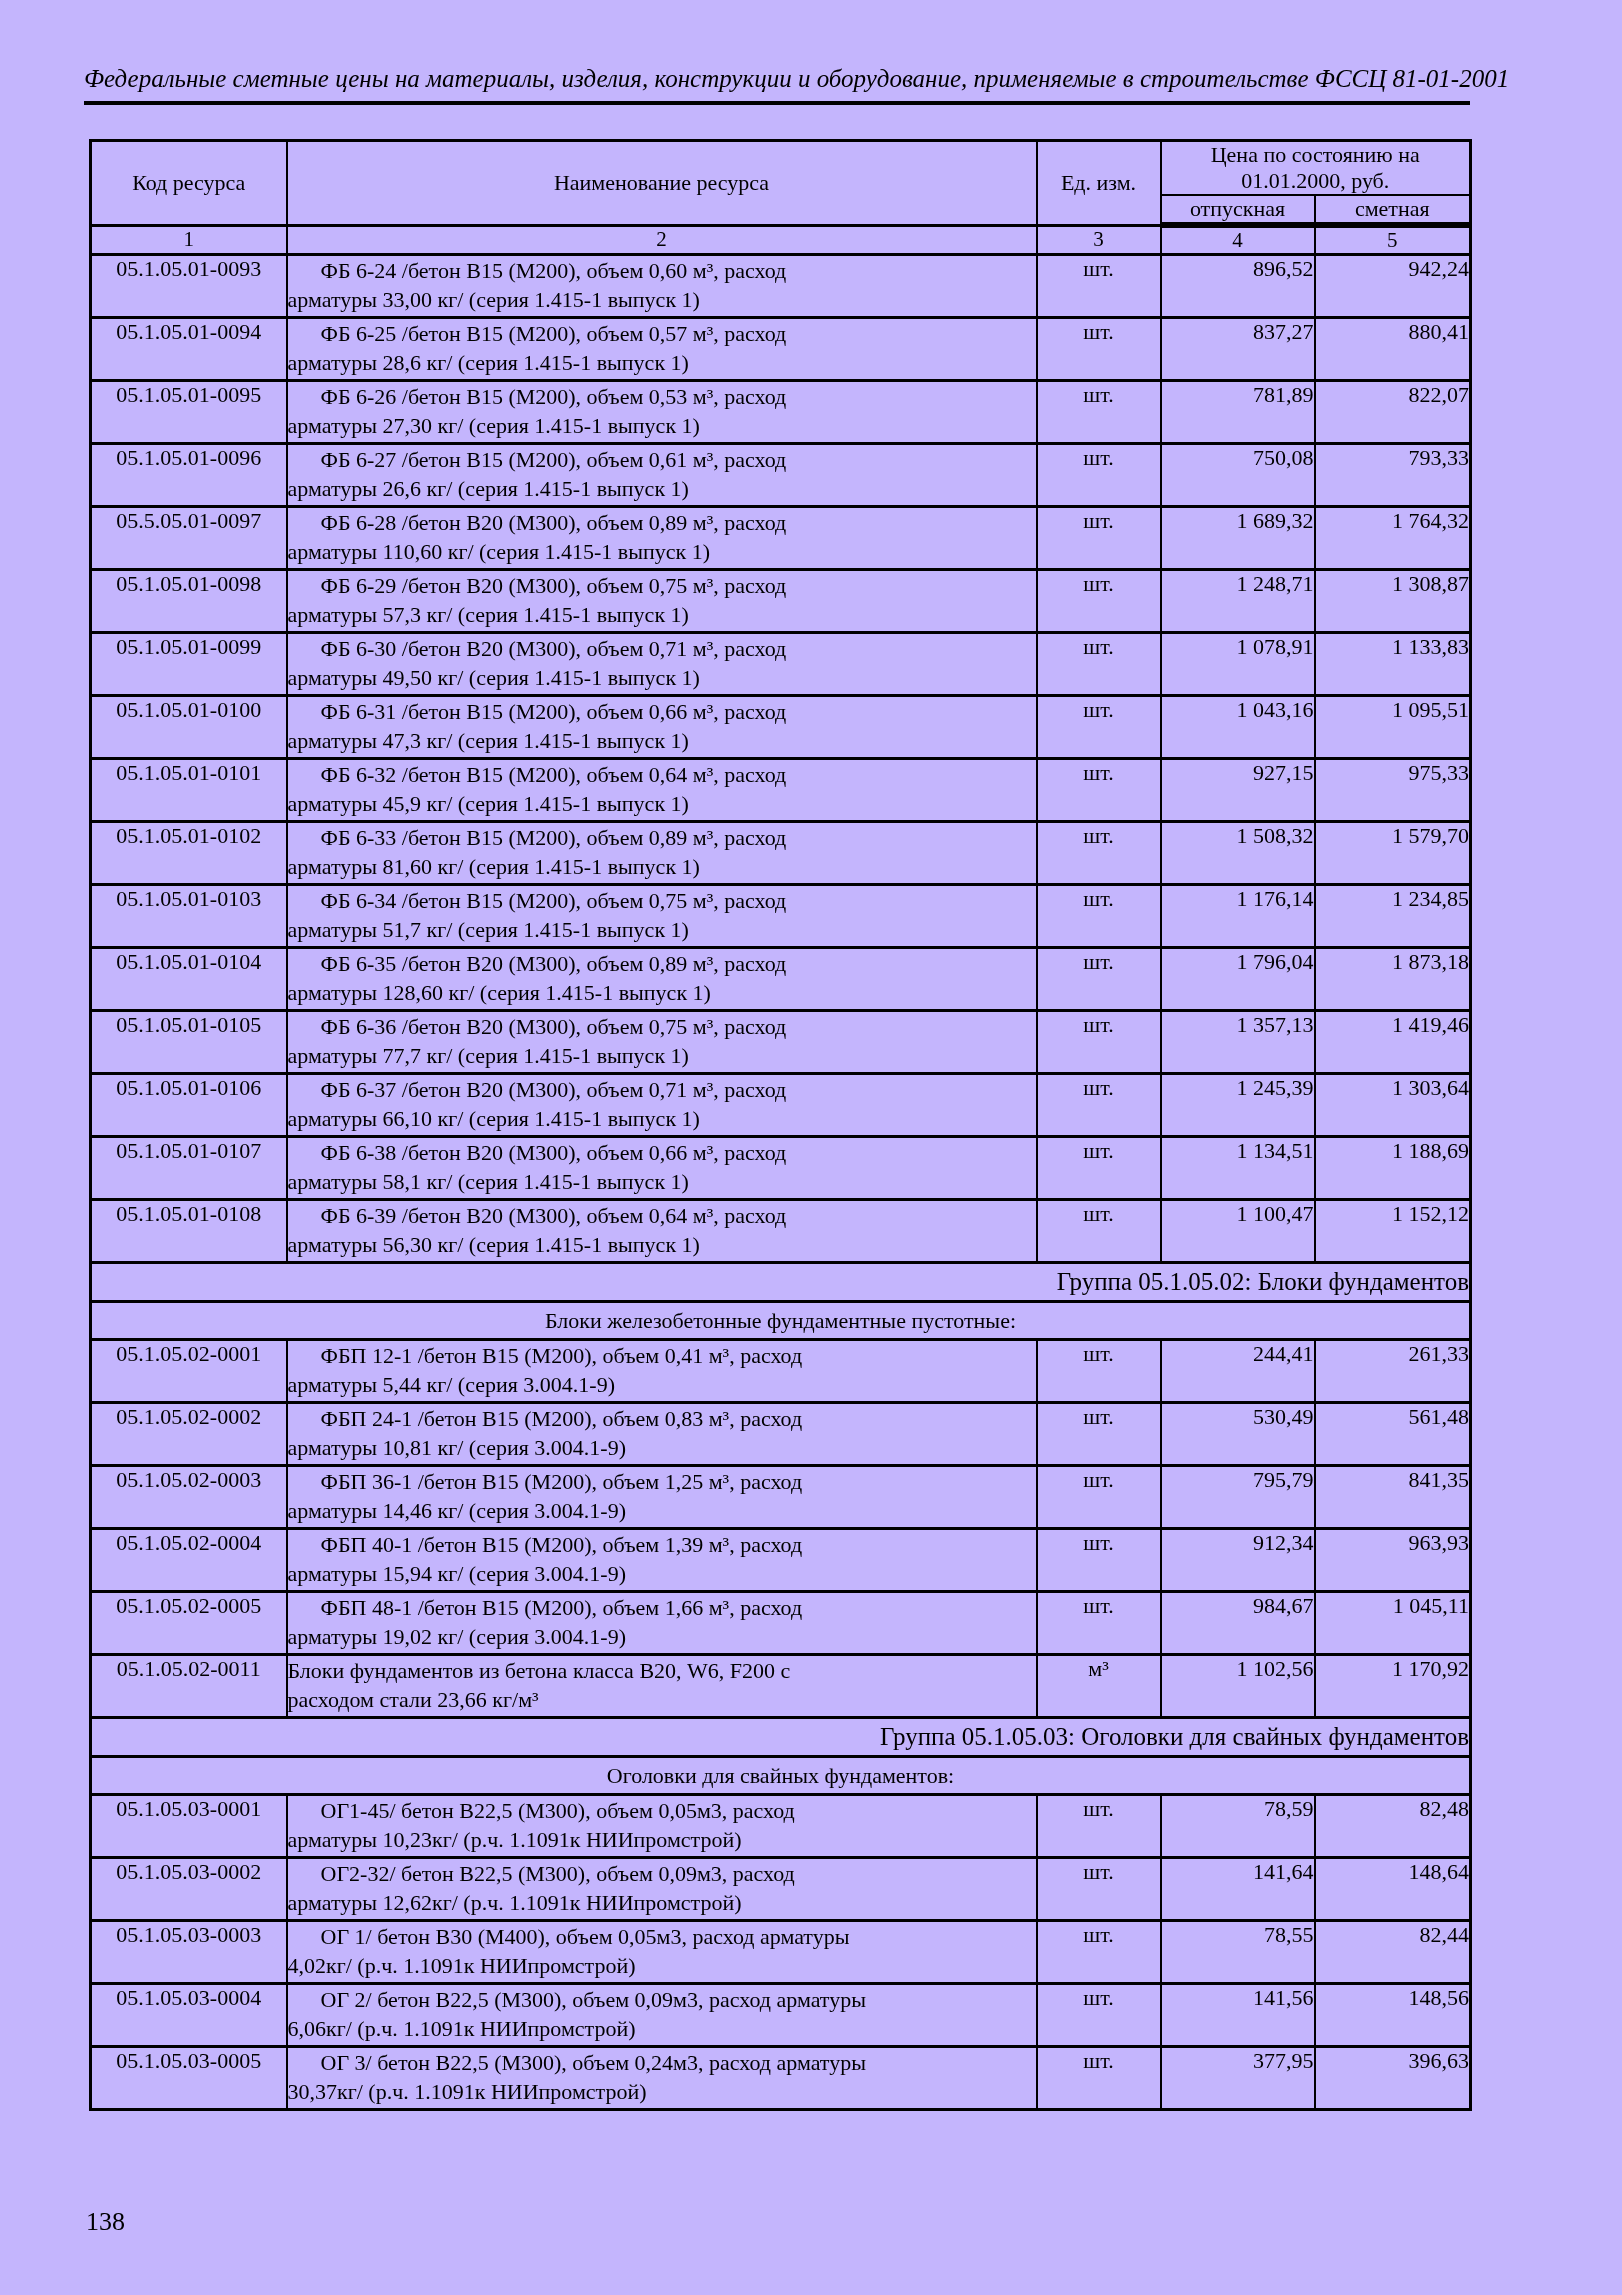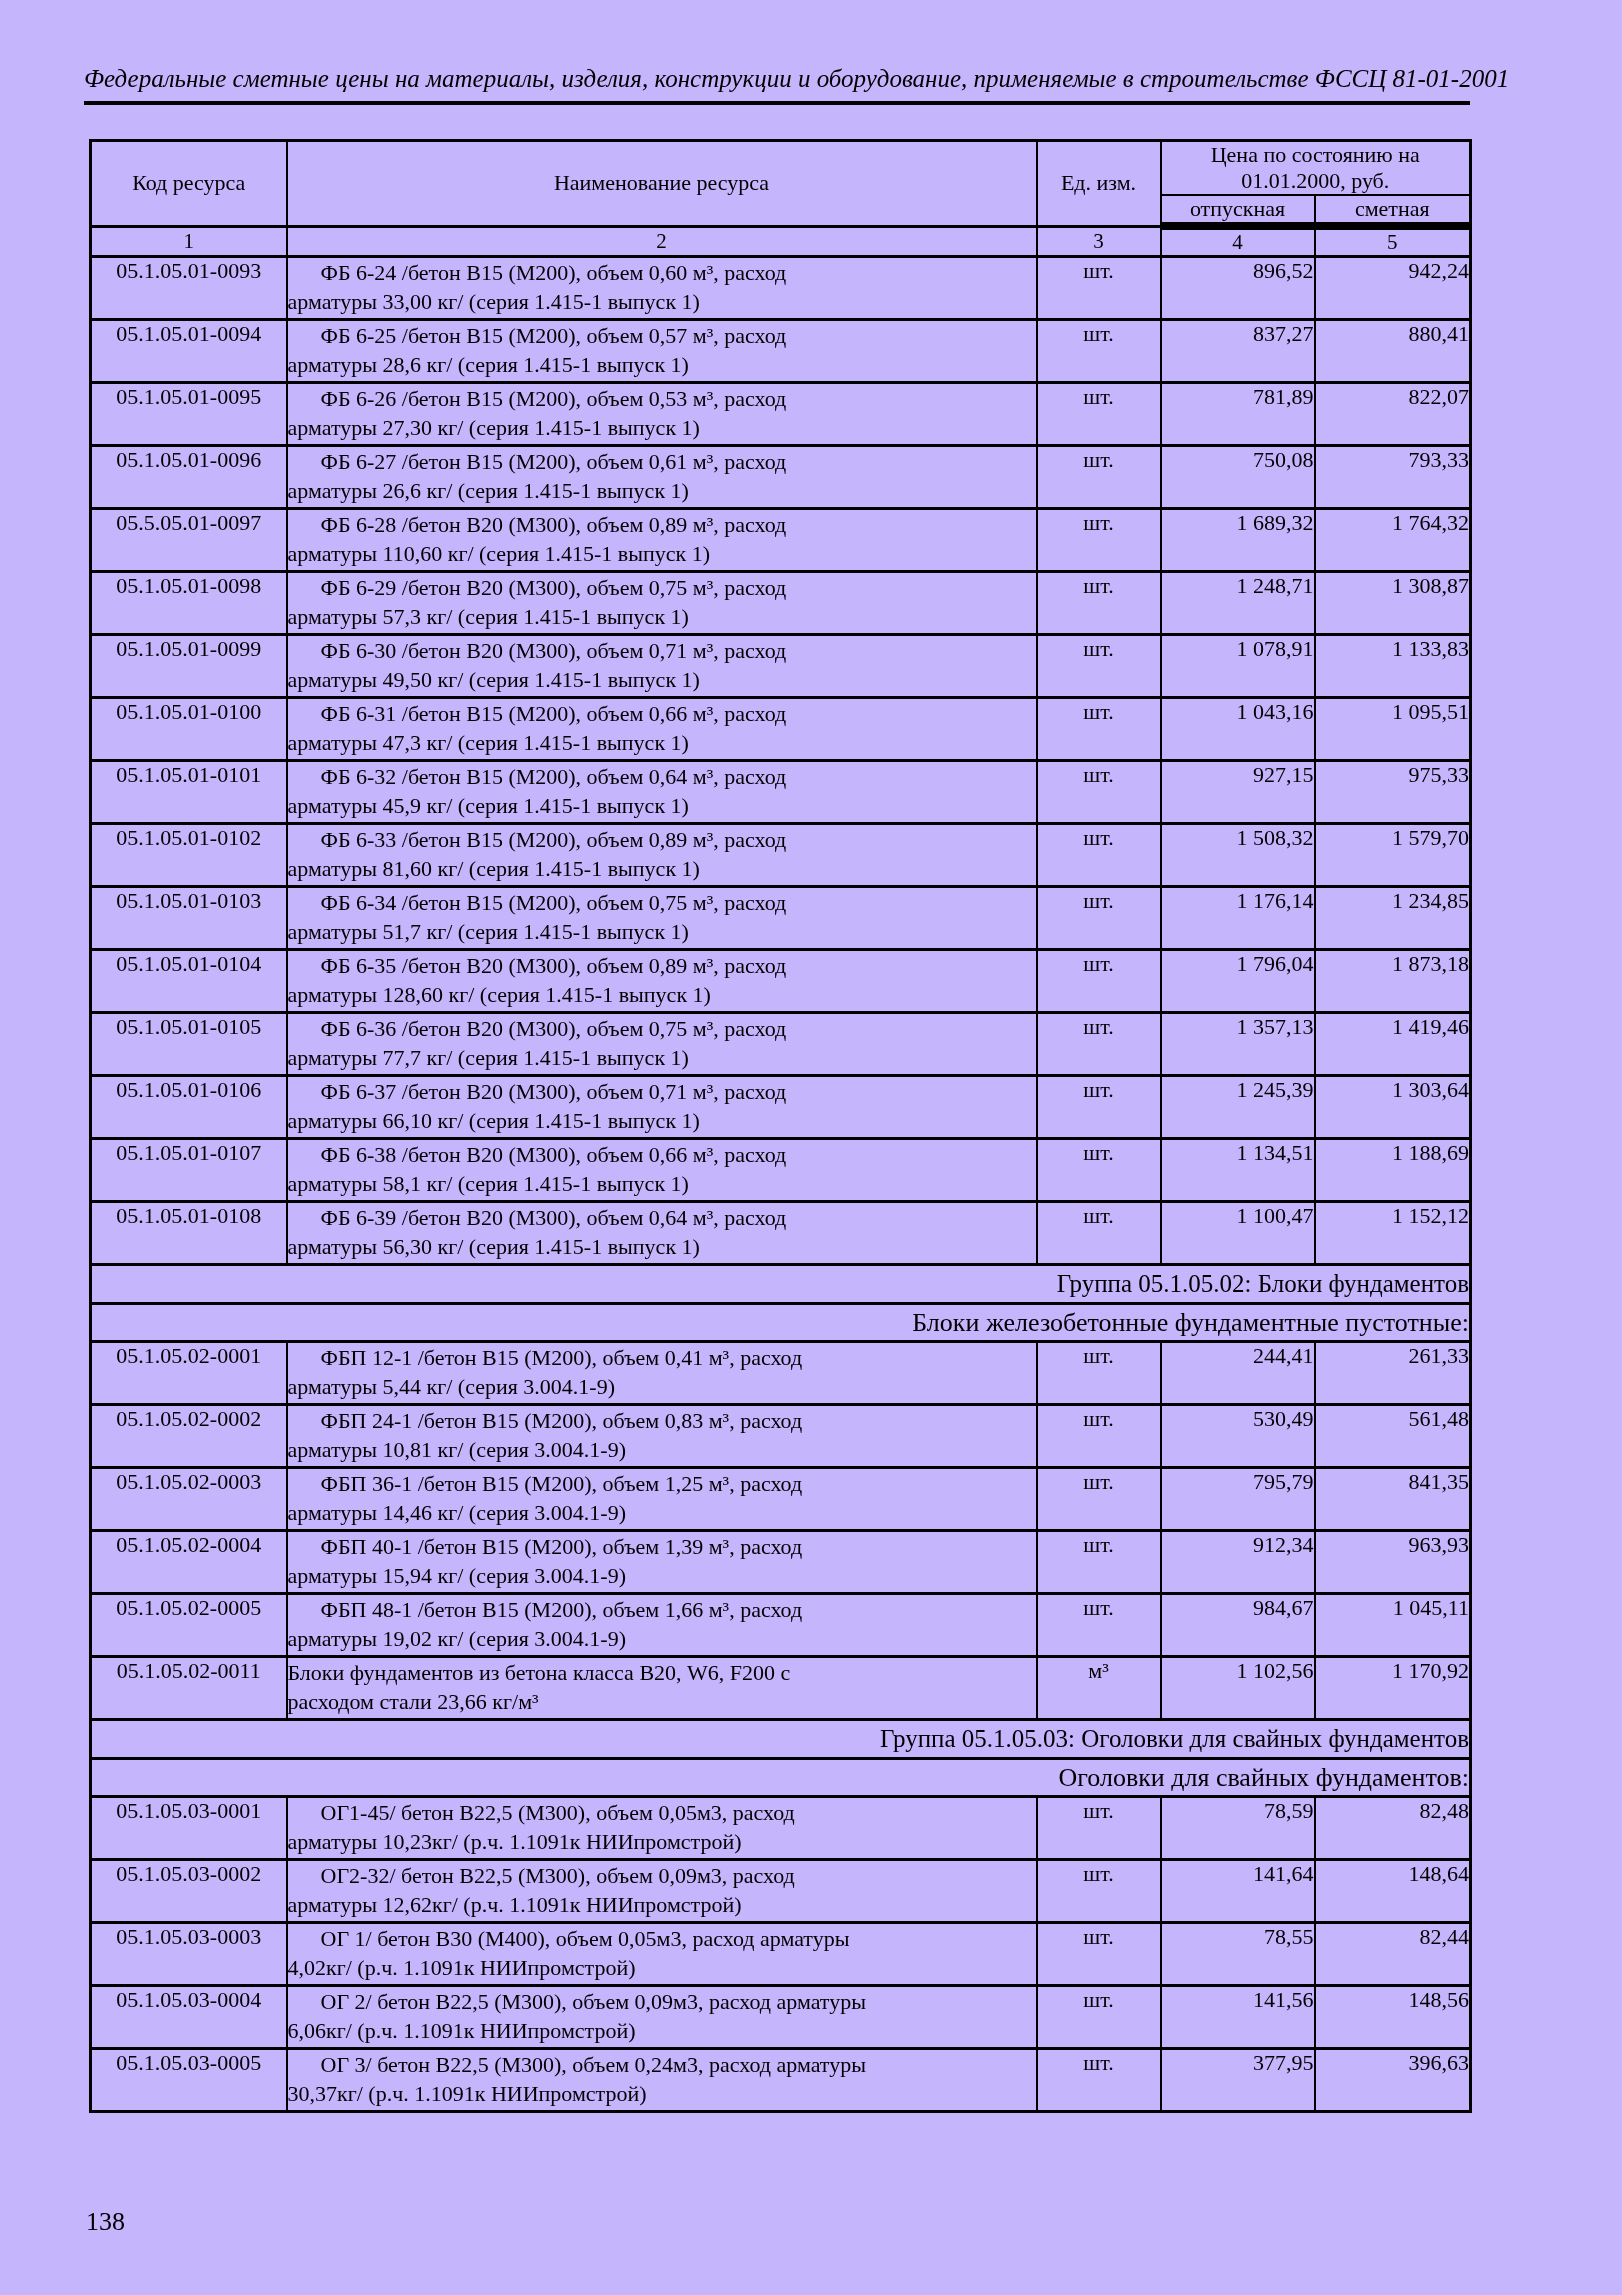--- a/index.html
+++ b/index.html
@@ -26,37 +26,37 @@
   }
   .price-table th, .price-table td {
     border-left: 2px solid #000; border-right: 2px solid #000;
     border-top: 3.3px solid #000; border-bottom: 3.3px solid #000;
     padding: 0; font-weight: normal; overflow: hidden;
   }
   
   .price-table thead th { text-align: center; vertical-align: middle; line-height: 26px; }
   .price-table tr.head-main th { height: 77px; }
   .price-table tr.head-main th.price-group { height: 50px; border-bottom: 2px solid #000; }
-  .price-table tr.head-sub th { height: 16px; border-top: 2px solid #000; border-bottom: 8px solid #000000; }
+  .price-table tr.head-sub th { height: 16px; border-top: 2px solid #000; border-bottom: 6px solid #000000; }
   .price-table tr.head-num td { height: 29px; text-align: center; vertical-align: middle; font-size: 21px; border-top: 2px solid #000; }
 
   
   .cell-code { text-align: center; vertical-align: top; padding-top: 3.3px; height: 63px; }
   .cell-name { vertical-align: top; padding: 3.3px 9.2px 3.3px 6.5px; line-height: 29.4px; }
   .cell-name .name-line.indent { text-indent: 33px; }
   .cell-unit { text-align: center; vertical-align: top; padding-top: 3.3px; }
   .cell-price { text-align: right; vertical-align: top; padding: 3.3px 9.2px 0 0; white-space: nowrap; }
 
   .group-cell {
     text-align: right; vertical-align: middle;
     font-weight: bold; font-size: 25px; height: 39px; padding: 2.6px 0;
   }
   .subgroup-cell {
-    text-align: right; vertical-align: middle;
-    font-size: 26px; height: 38px; padding: 2.6px 0 2.6px 203px;
+    text-align: center; vertical-align: middle;
+    font-size: 22px; height: 38px; padding: 2.6px 0 2.6px 203px;
   }
 
   .page-number {
     position: absolute; left: 86px; top: 2207px;
     font-size: 26px;
   }
 </style>
 </head>
 <body>
 

